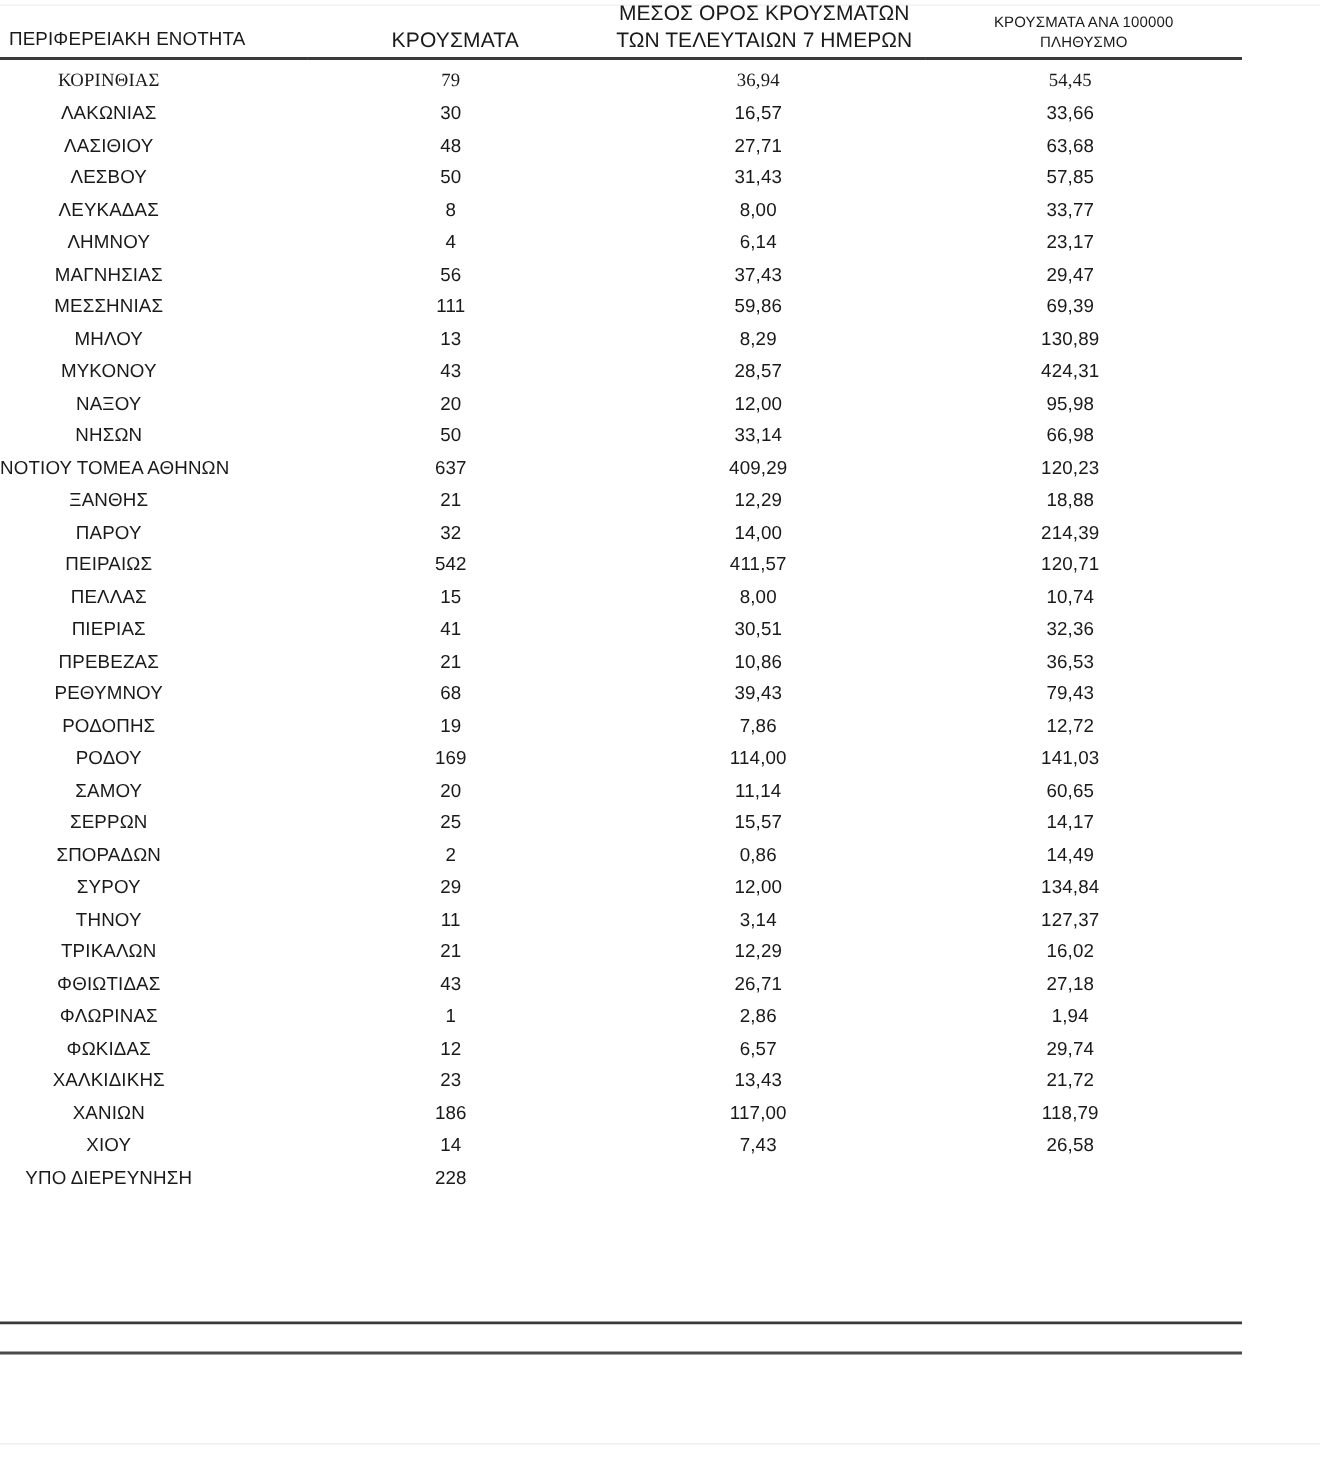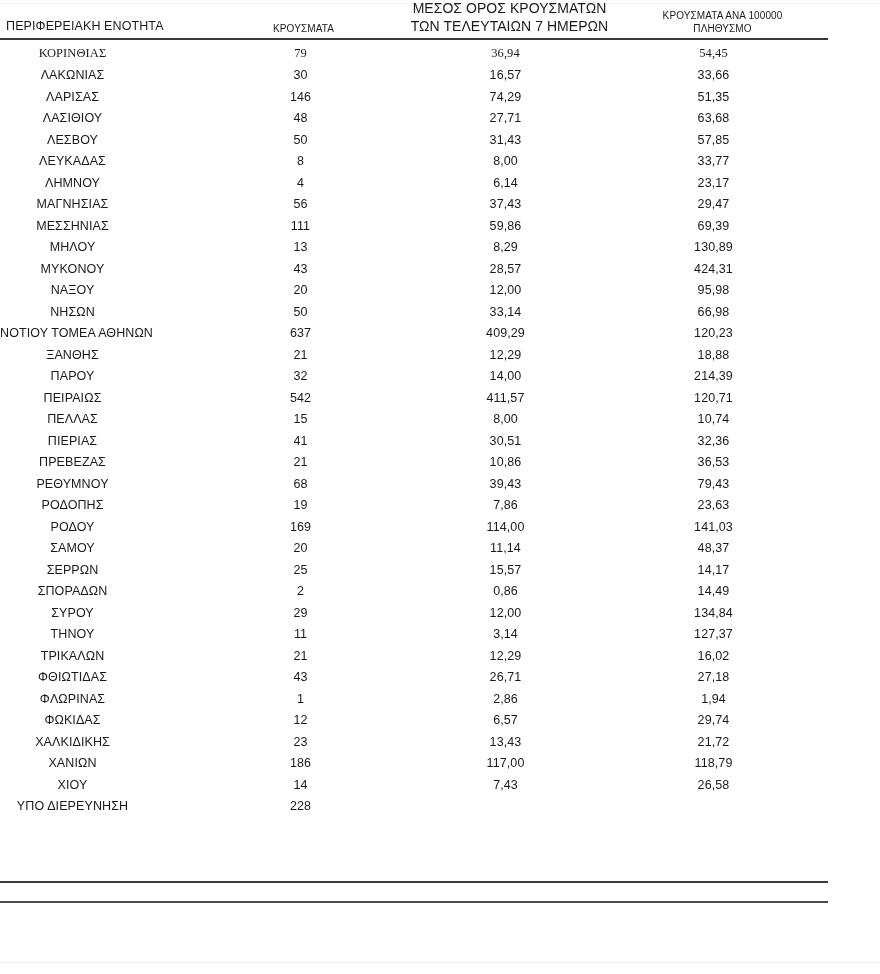--- a/index.html
+++ b/index.html
@@ -63,21 +63,21 @@
   }
 
   th.h-name {
     text-align: left;
     padding-left: 6px;
     font-size: 12.5px;
     letter-spacing: 0.1px;
     white-space: nowrap;
   }
   th.h-cases {
-    font-size: 10px;
+    font-size: 14px;
     letter-spacing: 0.1px;
     white-space: nowrap;
   }
   th.h-avg {
     text-align: center;
     font-size: 14px;
     letter-spacing: 0.05px;
   }
   th.h-rate {
     text-align: center;
@@ -173,26 +173,20 @@
             <td class="v-avg">36,94</td>
             <td class="v-rate">54,45</td>
           </tr>
           <tr>
             <td class="v-name">ΛΑΚΩΝΙΑΣ</td>
             <td class="v-cases">30</td>
             <td class="v-avg">16,57</td>
             <td class="v-rate">33,66</td>
           </tr>
           <tr>
-            <td class="v-name">ΛΑΡΙΣΑΣ</td>
-            <td class="v-cases">146</td>
-            <td class="v-avg">74,29</td>
-            <td class="v-rate">51,35</td>
-          </tr>
-          <tr>
             <td class="v-name">ΛΑΣΙΘΙΟΥ</td>
             <td class="v-cases">48</td>
             <td class="v-avg">27,71</td>
             <td class="v-rate">63,68</td>
           </tr>
           <tr>
             <td class="v-name">ΛΕΣΒΟΥ</td>
             <td class="v-cases">50</td>
             <td class="v-avg">31,43</td>
             <td class="v-rate">57,85</td>
@@ -290,33 +284,33 @@
           <tr>
             <td class="v-name">ΡΕΘΥΜΝΟΥ</td>
             <td class="v-cases">68</td>
             <td class="v-avg">39,43</td>
             <td class="v-rate">79,43</td>
           </tr>
           <tr>
             <td class="v-name">ΡΟΔΟΠΗΣ</td>
             <td class="v-cases">19</td>
             <td class="v-avg">7,86</td>
-            <td class="v-rate">23,63</td>
+            <td class="v-rate">12,72</td>
           </tr>
           <tr>
             <td class="v-name">ΡΟΔΟΥ</td>
             <td class="v-cases">169</td>
             <td class="v-avg">114,00</td>
             <td class="v-rate">141,03</td>
           </tr>
           <tr>
             <td class="v-name">ΣΑΜΟΥ</td>
             <td class="v-cases">20</td>
             <td class="v-avg">11,14</td>
-            <td class="v-rate">48,37</td>
+            <td class="v-rate">60,65</td>
           </tr>
           <tr>
             <td class="v-name">ΣΕΡΡΩΝ</td>
             <td class="v-cases">25</td>
             <td class="v-avg">15,57</td>
             <td class="v-rate">14,17</td>
           </tr>
           <tr>
             <td class="v-name">ΣΠΟΡΑΔΩΝ</td>
             <td class="v-cases">2</td>

